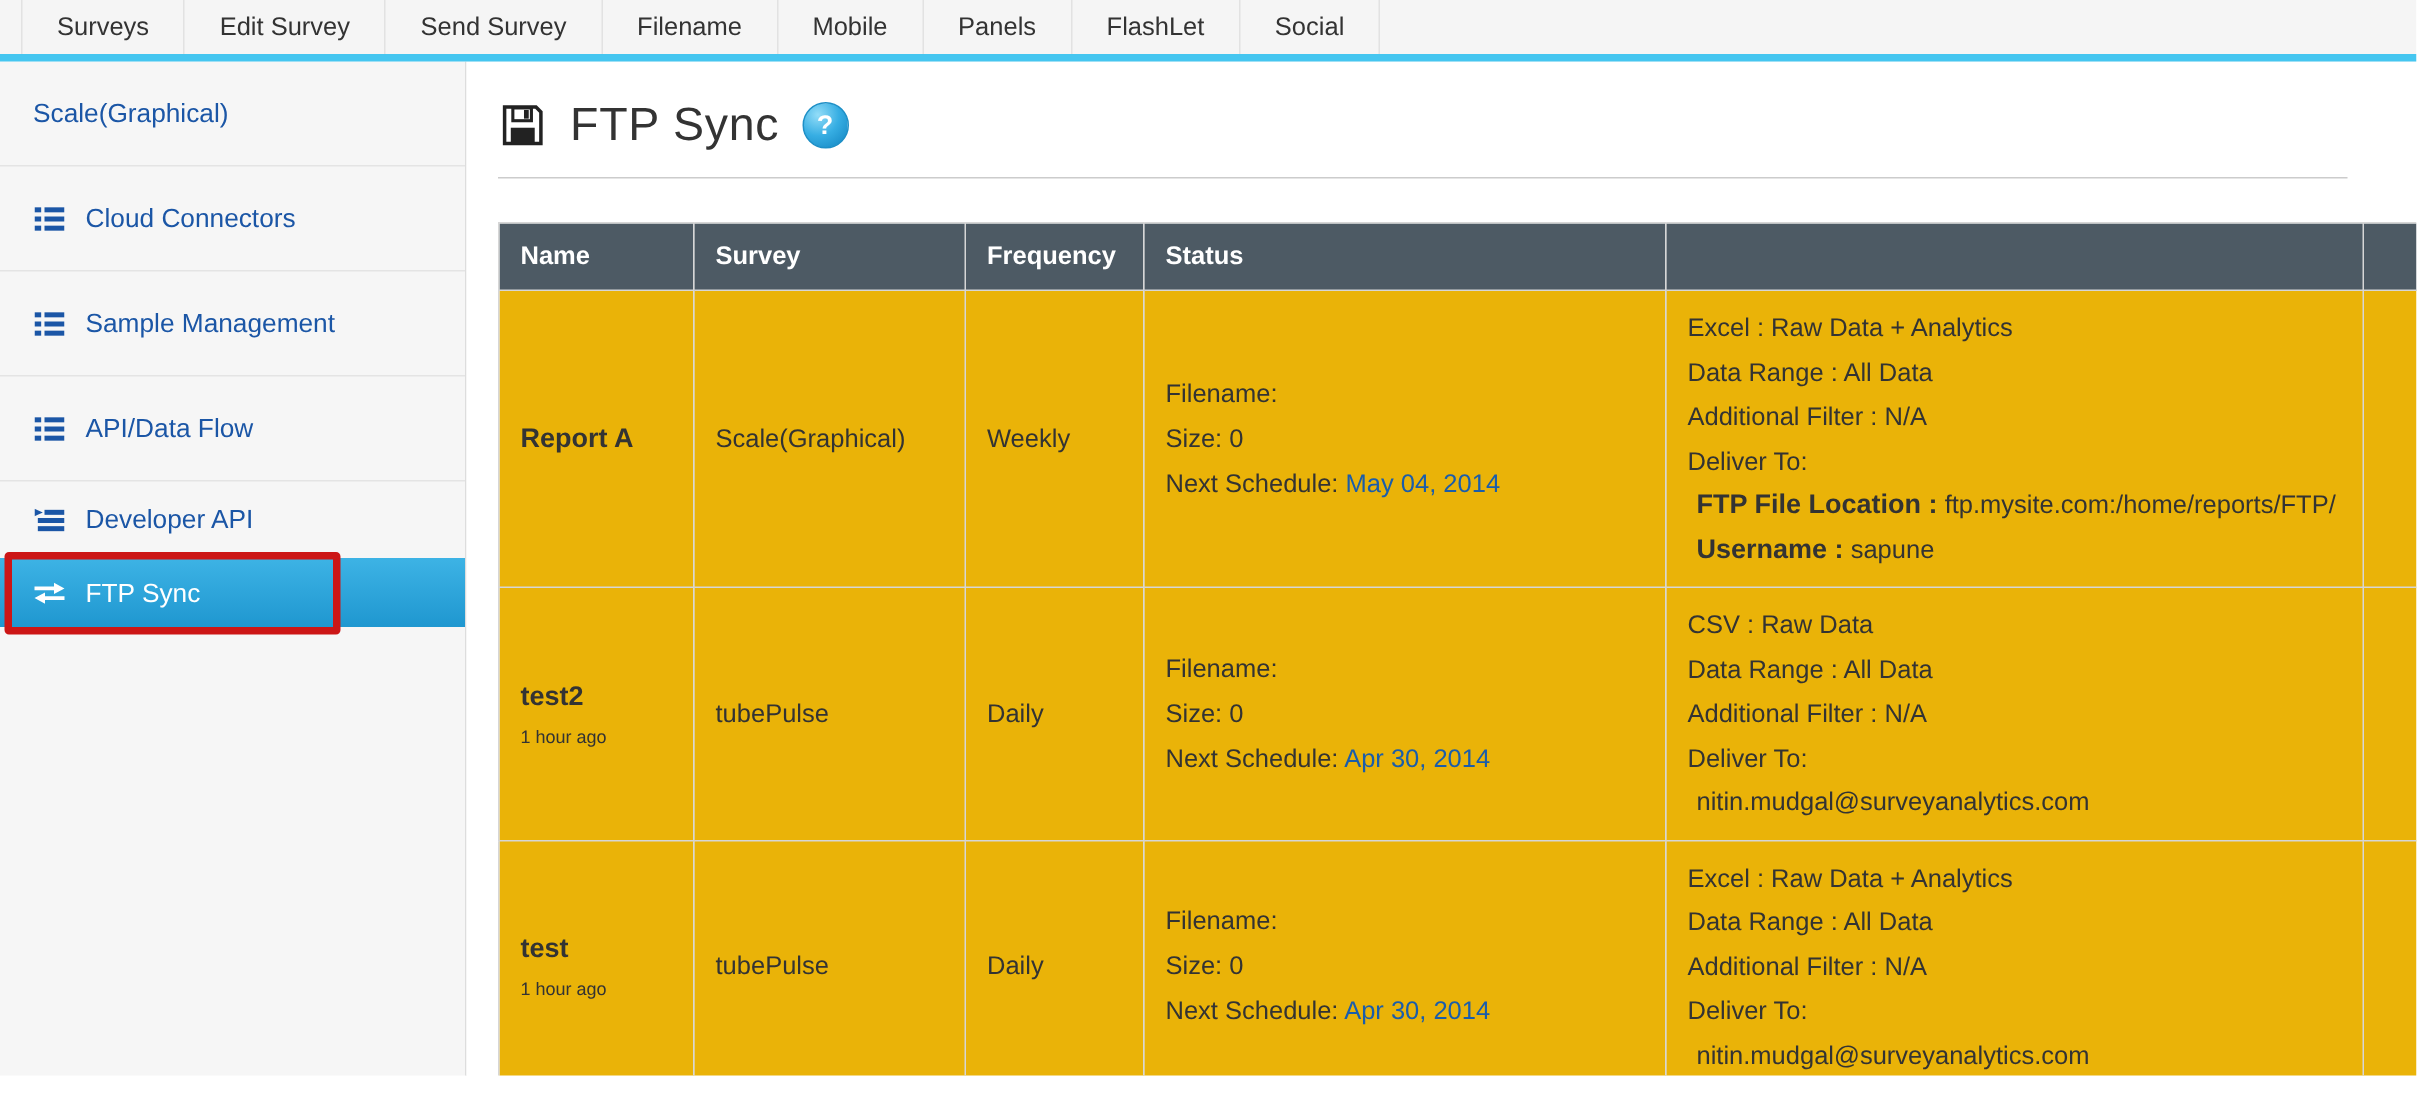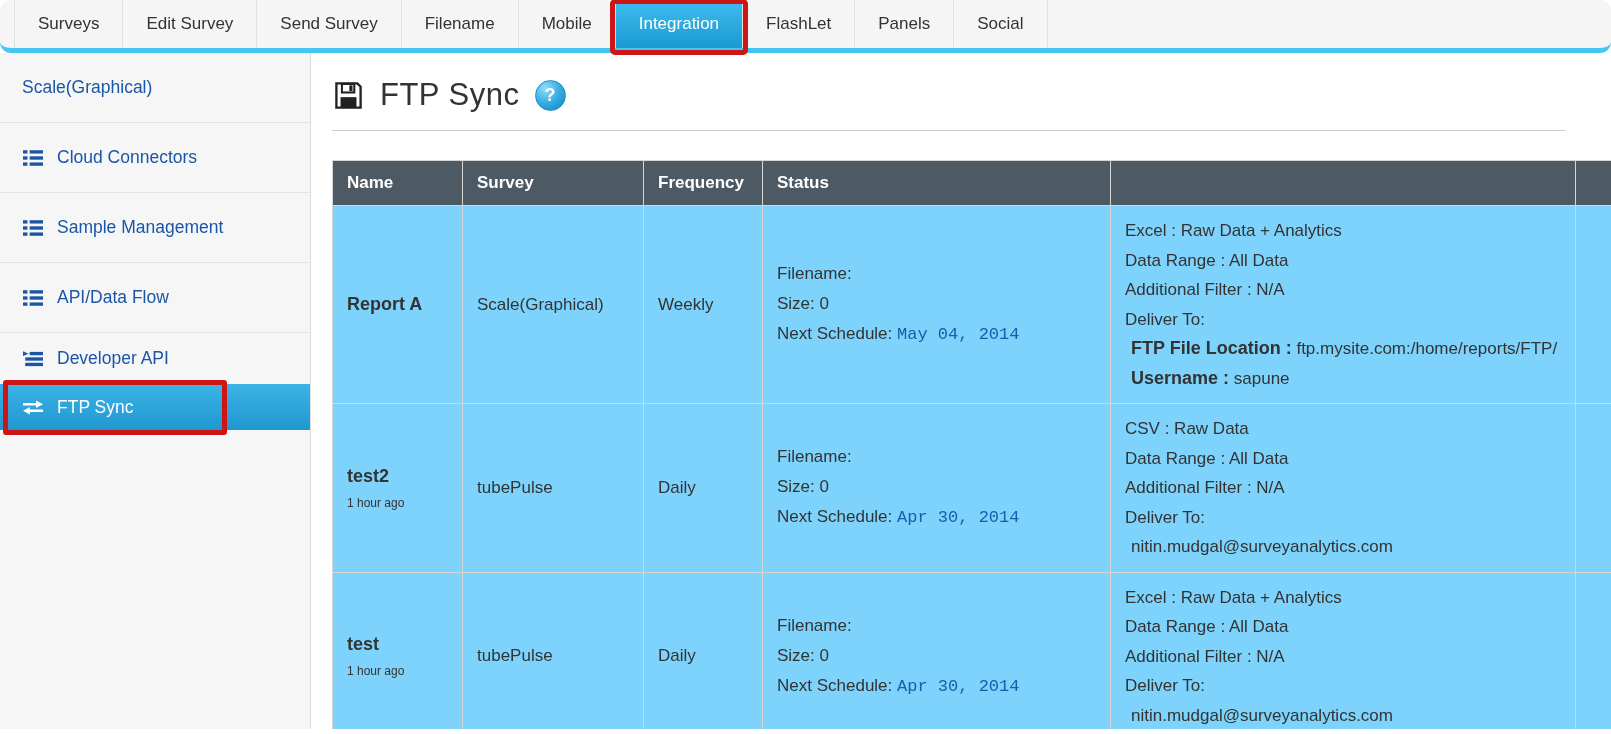--- a/index.html
+++ b/index.html
@@ -5,28 +5,27 @@
   * { box-sizing: border-box; margin: 0; padding: 0; }
   html, body { width: 1611px; height: 734px; overflow: hidden; }
   body {
     font-family: "Liberation Sans", sans-serif;
     background: #ffffff;
     color: #333;
   }
 
   
   .topnav {
-    height: 53px;
+    height: 41px;
     background: #f5f5f5;
     display: flex;
     align-items: stretch;
     padding-left: 14px;
     border-bottom: 5px solid #45c6f0;
     position: relative;
-    border-radius: 11px;
   }
   .tab {
     display: flex;
     align-items: center;
     padding: 0 23px;
     font-size: 17px;
     color: #333;
     border-right: 1px solid #e2e2e2;
     cursor: pointer;
     position: relative;
@@ -139,32 +138,32 @@
     text-align: left;
     font-size: 17px;
     padding: 0 14px;
     border: 1px solid #d6d6d6;
     height: 45px;
   }
   .ftp-table td {
     border: 1px solid #d6d6d6;
     vertical-align: middle;
     padding: 10px 14px;
-    background: #7dd3fc;
+    background: #eab308;
     color: #333;
   }
   tr.row-1 { height: 190px; }
   tr.row-2 { height: 160px; }
   tr.row-3 { height: 163px; }
 
   .cell-name b { font-size: 18px; color: #333; }
   .cell-name .age { font-size: 12px; margin-top: 9px; color: #333; }
 
   .cell-status { padding-left: 60px; line-height: 30px; }
-  .cell-status .link { color: #1a5dab; cursor: pointer; font-family: Liberation Mono, monospace; }
+  .cell-status .link { color: #1a5dab; cursor: pointer; }
 
   .cell-detail { line-height: 29.5px; padding-left: 12px; }
   .cell-detail .bold-line { font-weight: normal; }
   .small-label { font-weight: bold; font-size: 18px; margin-top: 29px; }
   .indent { padding-left: 6px; }
 </style>
 </head>
 <body>
 
 <div class="topnav">
@@ -176,29 +175,25 @@
     </div>
   <div class="tab">
       <span>Send Survey</span>
     </div>
   <div class="tab">
       <span>Filename</span>
     </div>
   <div class="tab">
       <span>Mobile</span>
     </div>
-  <div class="tab active">
-    <span>Integration</span>
-    <span class="annot-box"></span>
-  </div>
+  <div class="tab">
+      <span>Panels</span>
+    </div>
   <div class="tab">
       <span>FlashLet</span>
-    </div>
-  <div class="tab">
-      <span>Panels</span>
     </div>
   <div class="tab">
       <span>Social</span>
     </div>
 </div>
 
 <div class="page">
 
   <div class="sidebar">
     <div class="side-item h70">

